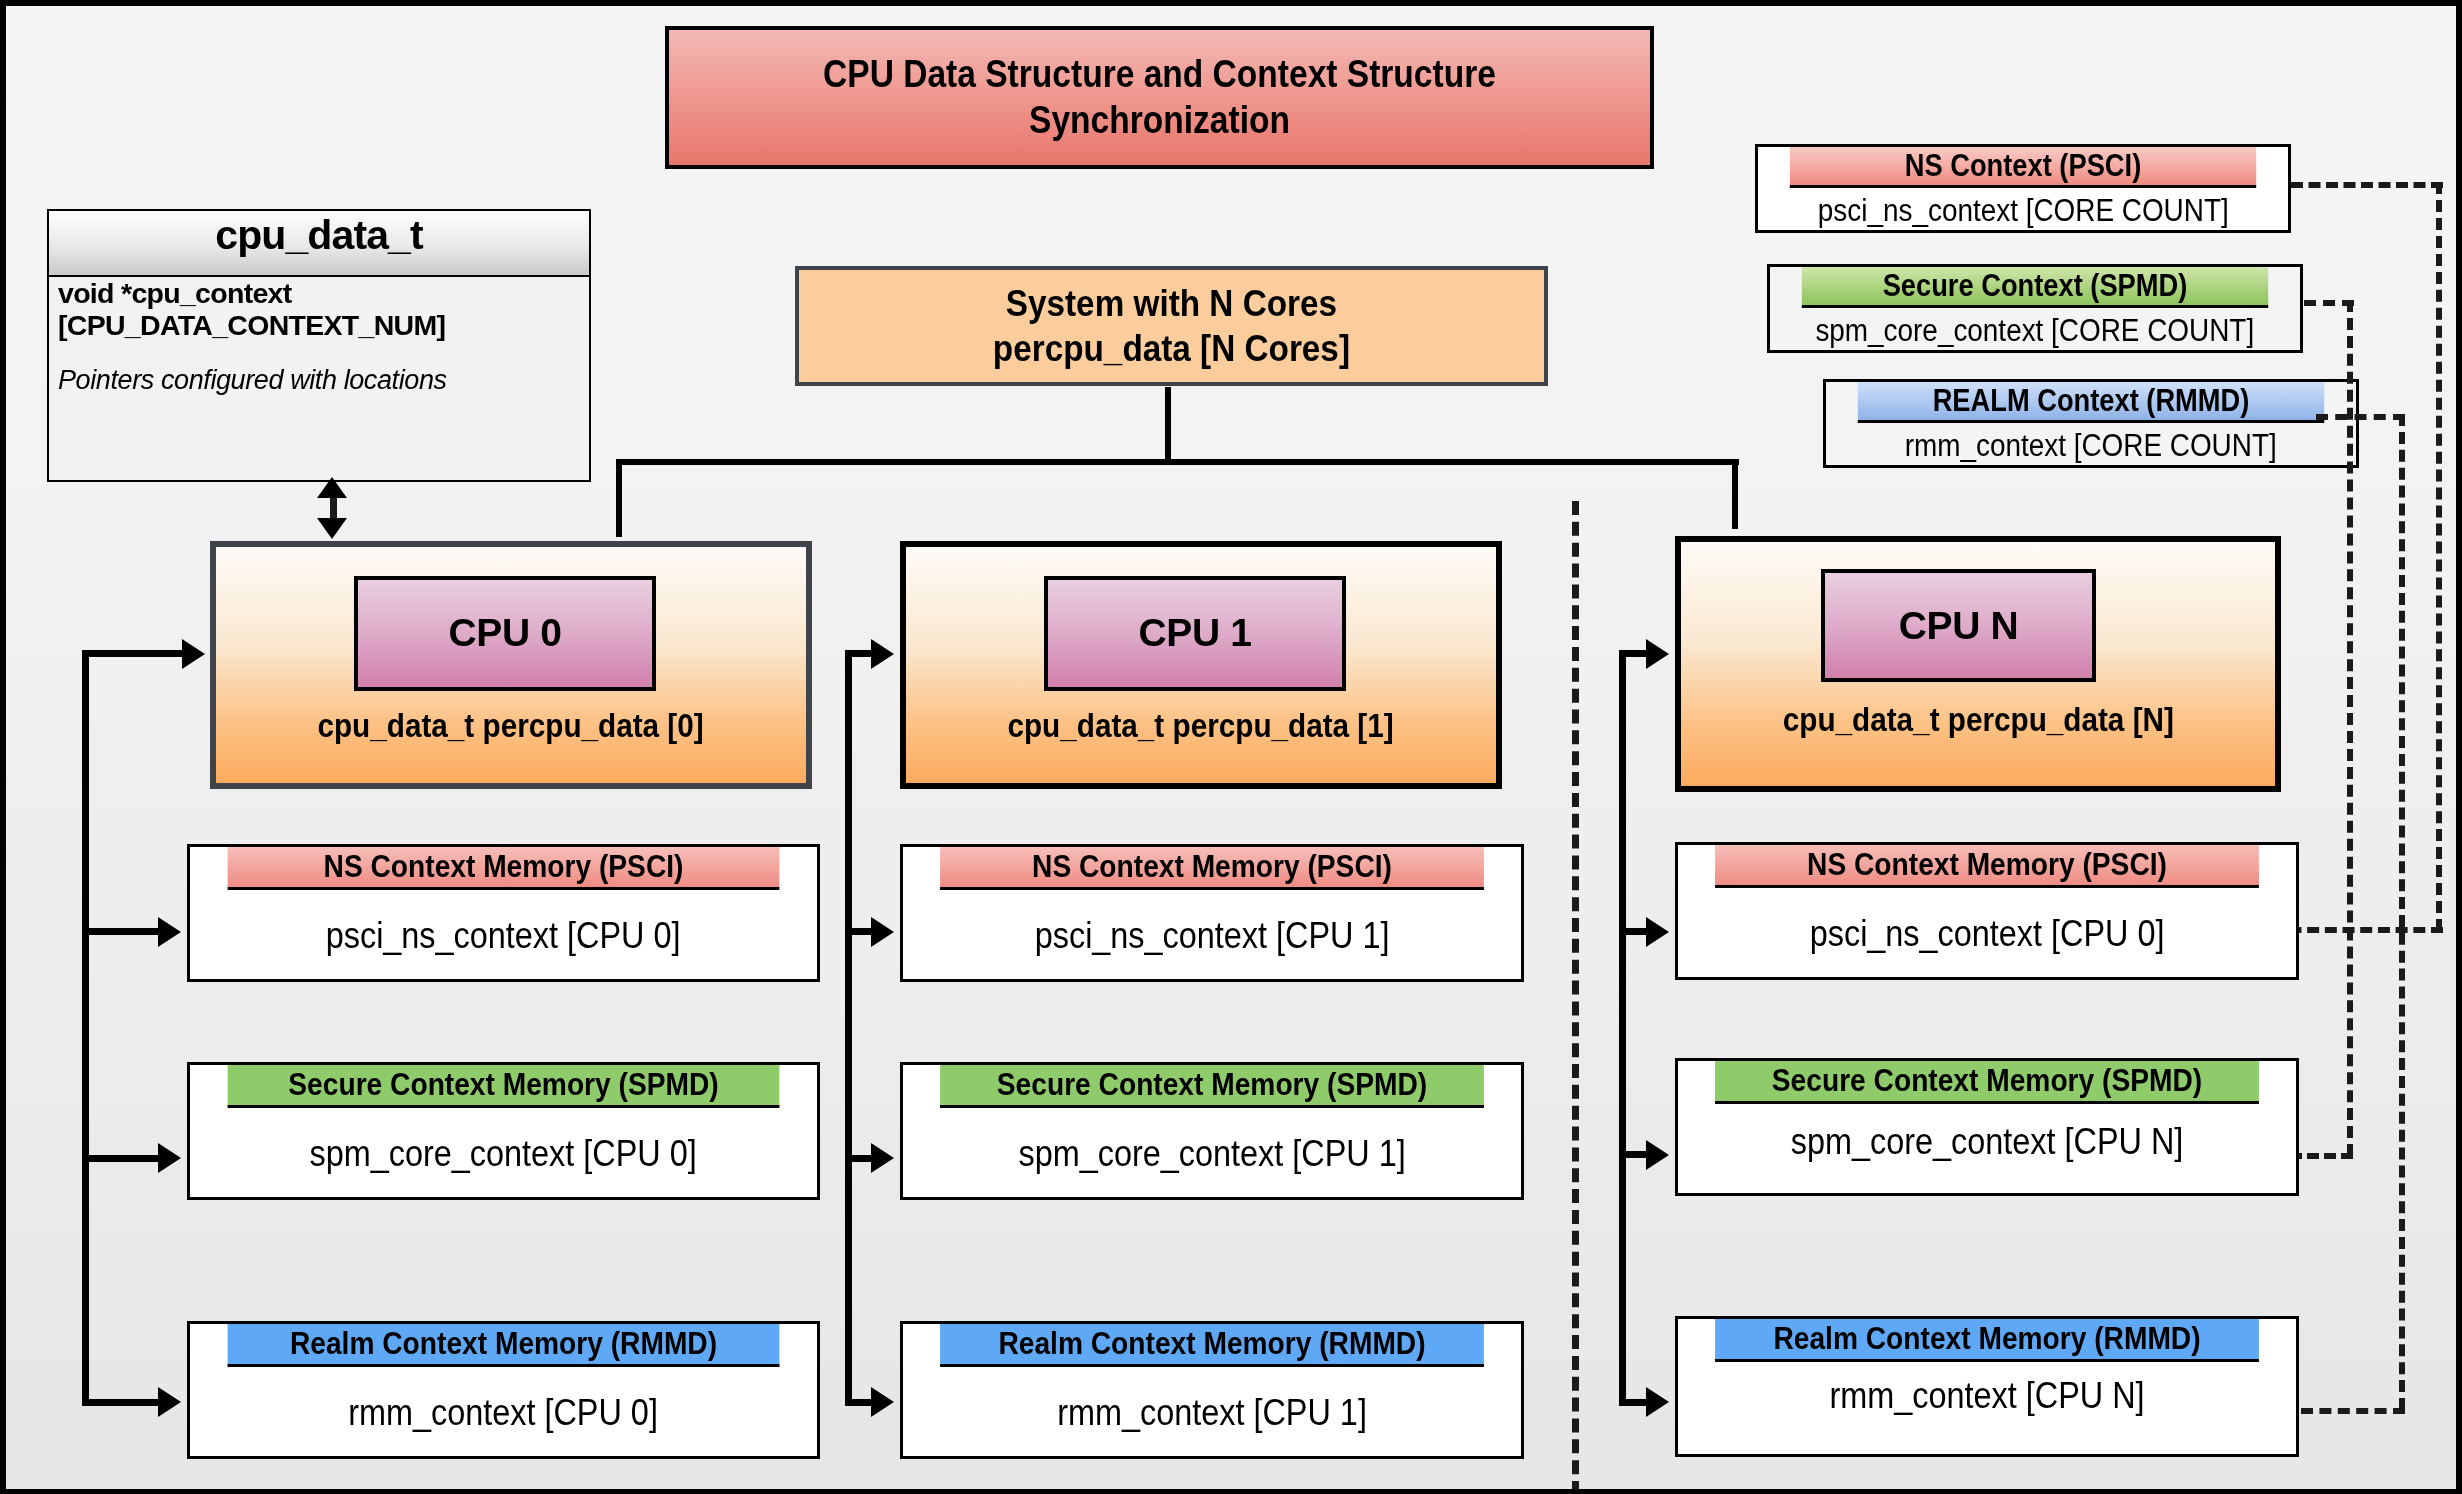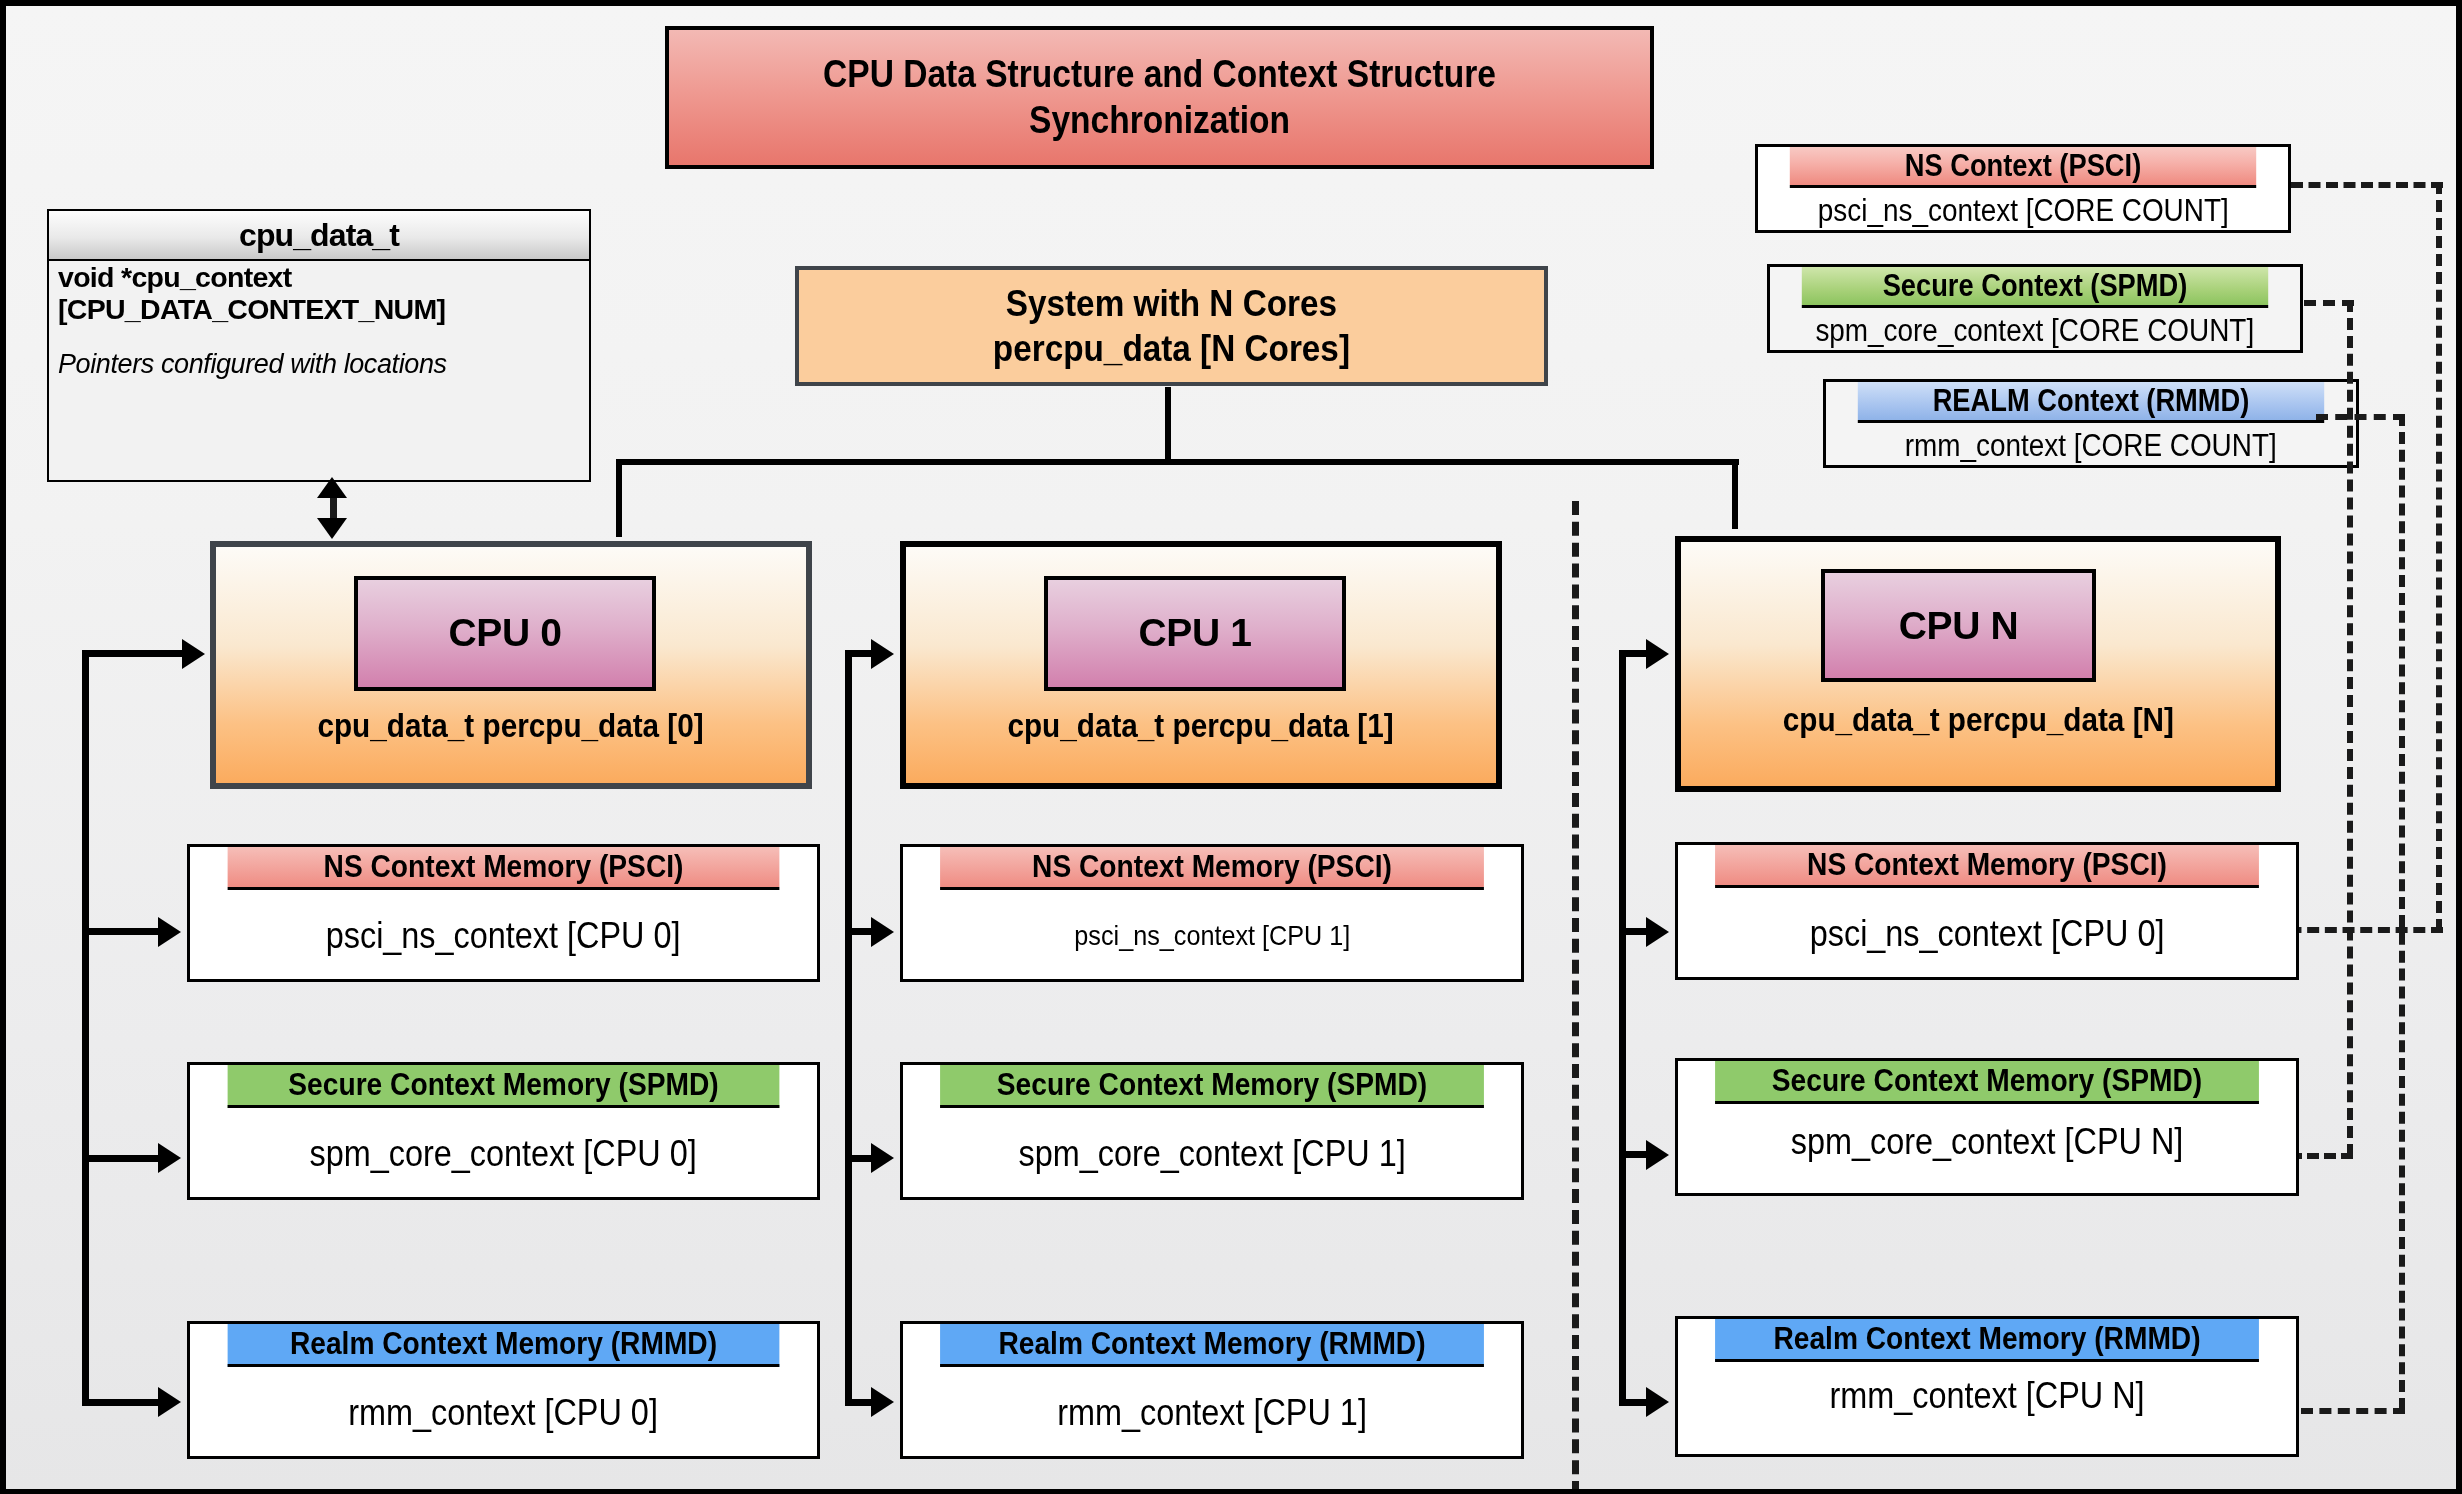--- a/index.html
+++ b/index.html
@@ -62,26 +62,26 @@
     color: #000;
     line-height: 1.18;
     font-family: "Liberation Sans Narrow", "Liberation Sans", sans-serif;
   }
   #title-box > div { transform: scaleX(0.86); }
 
   
   #cpudata-box { border: 2.7px solid #000; background: #f2f2f2; }
   #cpudata-box .struct-hdr {
     box-sizing: border-box;
-    height: 50px;
+    height: 66px;
     border-bottom: 2.7px solid #000;
     background: linear-gradient(to bottom, #fdfdfd 0%, #e9e9e9 55%, #c9c9c9 100%);
     text-align: center;
     font-weight: bold;
-    font-size: 32px;
+    font-size: 41px;
     line-height: 48px;
     color: #000;
     letter-spacing: -0.9px;
   }
   #cpudata-box .struct-body { padding: 1px 9px 0 9px; }
   #cpudata-box .sb-line {
     font-weight: bold;
     font-size: 28.5px;
     line-height: 1.12;
     color: #000;
@@ -296,21 +296,21 @@
     </div>
     <div class="cpu-sub" style="top:160px;">
       <span>cpu_data_t percpu_data [1]</span>
     </div>
   </div>
 
   <div class="box hdr-box" style="left:894px; top:838px; width:624px; height:138px;">
     <div class="hdr red-flat" style="height:43px; line-height:39px; font-size:32px;">
       <span>NS Context Memory (PSCI)</span>
     </div>
-    <div class="body" style="height:92px; font-size:28px;">
+    <div class="body" style="height:92px; font-size:36px;">
       <span>psci_ns_context [CPU 1]</span>
     </div>
   </div>
 
   <div class="box hdr-box" style="left:894px; top:1056px; width:624px; height:138px;">
     <div class="hdr green-flat" style="height:43px; line-height:39px; font-size:32px;">
       <span>Secure Context Memory (SPMD)</span>
     </div>
     <div class="body" style="height:92px; font-size:36px;">
       <span>spm_core_context [CPU 1]</span>

